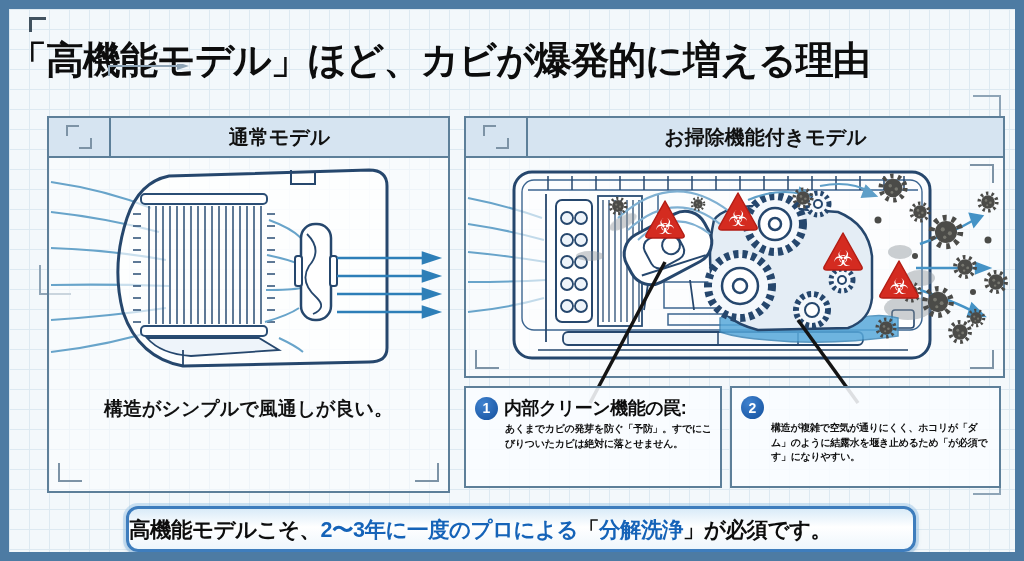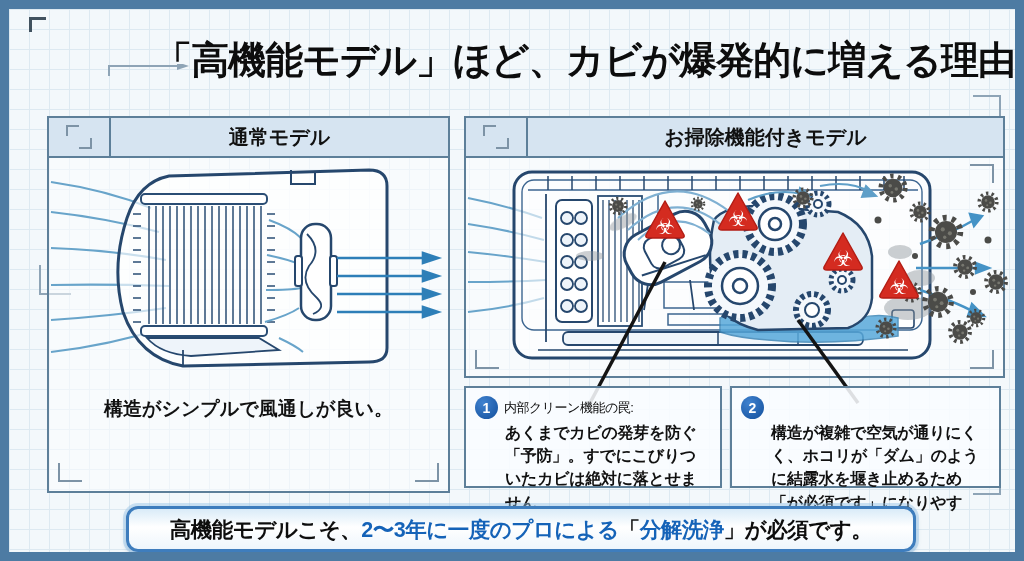--- a/index.html
+++ b/index.html
@@ -8,21 +8,21 @@
     position:relative;width:1024px;height:561px;box-sizing:border-box;
     border:9px solid #4d7ba3;
     background-color:#f3f8fb;
     background-image:
       linear-gradient(#dde9f1 1px, transparent 1px),
       linear-gradient(90deg,#dde9f1 1px, transparent 1px);
     background-size:20px 20px;
     overflow:hidden;
   }
   .page-title{
-    position:absolute;left:0;top:26px;width:100%;text-align:right;
+    position:absolute;left:0;top:26px;width:100%;text-align:left;
     font-size:38px;font-weight:900;color:#0d0d0d;letter-spacing:-1px;
   }
   
   .mark{position:absolute;}
   .mark-arrow{left:98px;top:55px;width:86px;height:14px;}
   .mark-angle-left{left:30px;top:256px;width:30px;height:28px;border-left:2px solid #8ea4b6;border-bottom:2px solid #8ea4b6;}
   .mark-angle-tr{right:14px;top:86px;width:26px;height:22px;border-top:2px solid #8ea4b6;border-right:2px solid #8ea4b6;}
   .mark-angle-br{right:14px;top:460px;width:26px;height:24px;border-right:2px solid #8ea4b6;border-bottom:2px solid #8ea4b6;}
   .mark-clip{left:20px;top:8px;width:14px;height:12px;border-top:3px solid #41525f;border-left:3px solid #41525f;}
   
@@ -52,30 +52,30 @@
   }
   
   .callout{position:absolute;border:2px solid #5d7f99;background:rgba(249,252,255,.88);
     box-sizing:border-box;padding:8px 8px 6px 9px;}
   .callout-1{left:455px;top:377px;width:258px;height:102px;}
   .callout-2{left:721px;top:377px;width:271px;height:102px;}
   .callout-head{display:flex;align-items:center;gap:6px;}
   .num-badge{width:23px;height:23px;border-radius:50%;flex:0 0 auto;
     background:radial-gradient(circle at 35% 30%,#3f82cf,#134f9c);
     color:#fff;font-size:14px;font-weight:800;display:flex;align-items:center;justify-content:center;}
-  .callout-title{font-size:13px;font-weight:400;color:#0d0d0d;letter-spacing:-0.5px;}
-  .callout-body{margin-left:30px;margin-top:2px;font-size:16px;font-weight:700;
+  .callout-title{font-size:18px;font-weight:700;color:#0d0d0d;letter-spacing:-0.5px;}
+  .callout-body{margin-left:30px;margin-top:2px;font-size:10px;font-weight:700;
     line-height:1.45;color:#111;letter-spacing:-0.3px;}
   
   .banner{
     position:absolute;left:117px;top:497px;width:790px;height:46px;box-sizing:border-box;
     border:3px solid #3e7dbd;border-radius:12px;
     background:linear-gradient(180deg,#d9ebf8 0%,#ffffff 45%,#eef6fc 100%);
     box-shadow:0 0 0 3px rgba(150,195,230,.45), 0 3px 5px rgba(60,110,160,.35);
-    display:flex;align-items:center;justify-content:center;
+    display:flex;align-items:center;
   }
   .banner-text{font-size:21.5px;font-weight:800;letter-spacing:-0.5px;white-space:nowrap;}
 </style>
 </head>
 <body>
 
 <div id="stage">
 
   <div class="page-title">「高機能モデル」ほど、カビが爆発的に増える理由</div>
 

